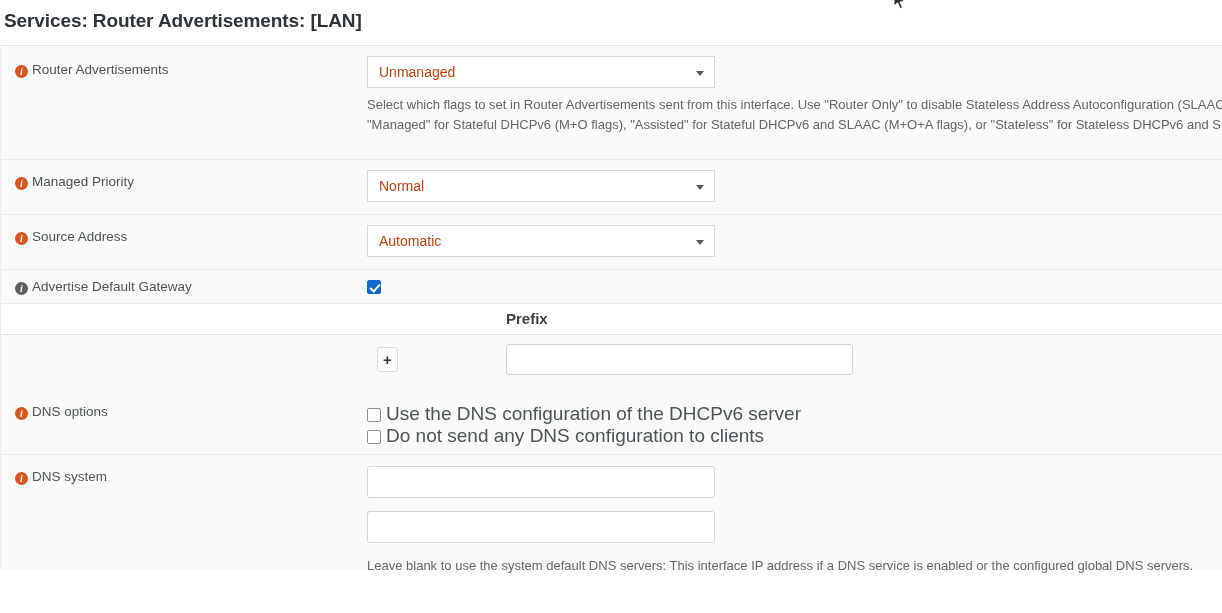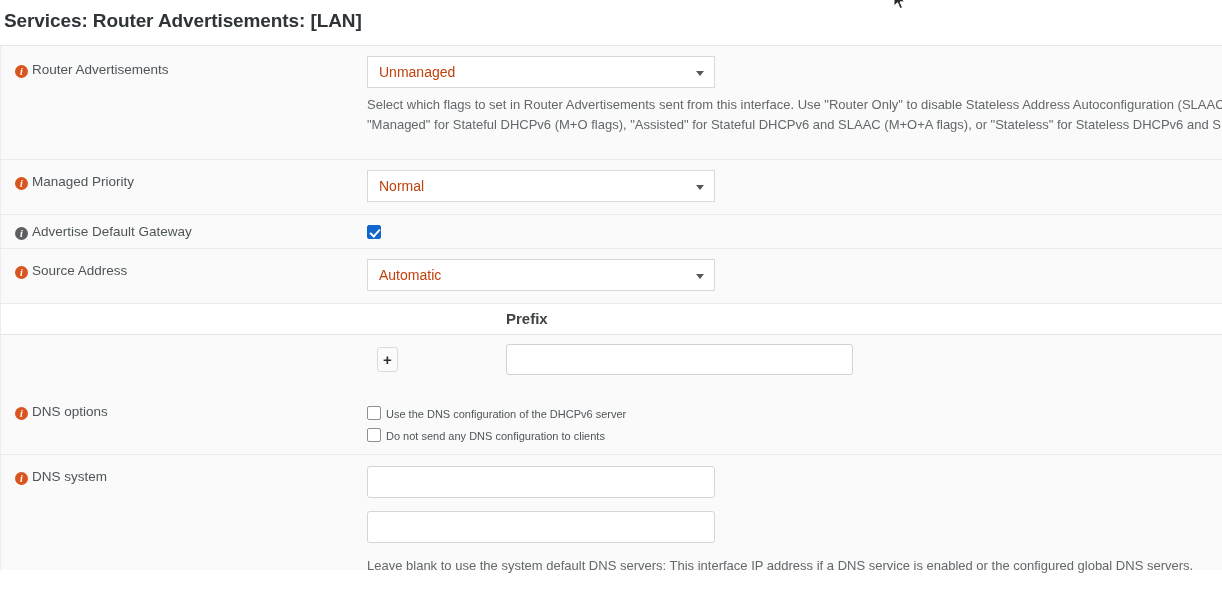--- a/index.html
+++ b/index.html
@@ -148,21 +148,21 @@
     position: absolute;
     left: 4px;
     top: 1px;
     width: 4px;
     height: 8px;
     border: solid #ffffff;
     border-width: 0 2px 2px 0;
     transform: rotate(42deg);
   }
   .cb-row {
-    font-size: 11px;
+    font-size: 19px;
     color: #4e5558;
     line-height: 22px;
     display: block;
   }
 
   
   .routes-wrap { margin-left: -366px; width: 1222px; }
   .routes-head {
     background: #ffffff;
     border-bottom: 1px solid #e4e4e4;
@@ -256,38 +256,38 @@
       <span class="info-icon">i</span><span>Managed Priority</span>
     </div>
     <div class="field-col">
       <div class="select-box">
         <span>Normal</span>
         <span class="select-arrow"></span>
       </div>
     </div>
   </div>
 
-  <div class="form-row" style="height:34px;">
-    <div class="label-col" style="padding-top:8px;">
-      <span class="info-icon gray">i</span><span>Advertise Default Gateway</span>
-    </div>
-    <div class="field-col" style="padding-top:8px;">
-      <span class="cb checked"></span>
-    </div>
-  </div>
-
   <div class="form-row" style="height:55px;">
     <div class="label-col tight">
       <span class="info-icon">i</span><span>Source Address</span>
     </div>
     <div class="field-col">
       <div class="select-box">
         <span>Automatic</span>
         <span class="select-arrow"></span>
       </div>
+    </div>
+  </div>
+
+  <div class="form-row" style="height:34px;">
+    <div class="label-col" style="padding-top:8px;">
+      <span class="info-icon gray">i</span><span>Advertise Default Gateway</span>
+    </div>
+    <div class="field-col" style="padding-top:8px;">
+      <span class="cb checked"></span>
     </div>
   </div>
 
   <div class="form-row" style="height:88px;padding:0;">
     <div class="label-col" style="padding-top:10px;">
       <span class="info-icon">i</span><span>Advertise Routes</span>
     </div>
     <div class="field-col" style="padding:0;">
       <div class="routes-wrap">
         <div class="routes-head">

